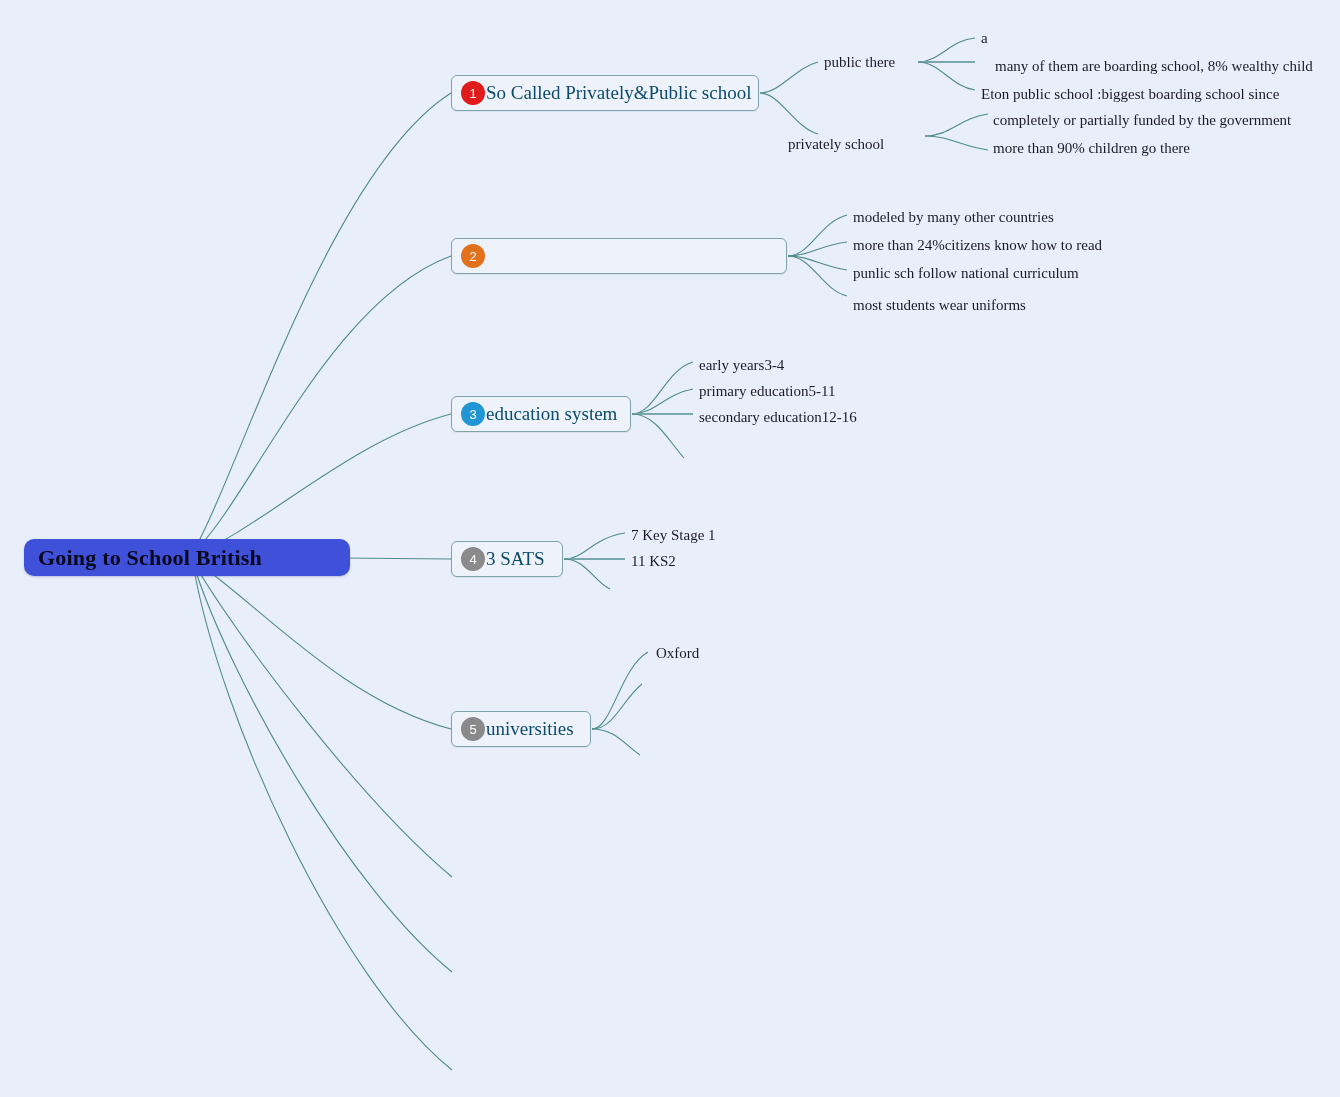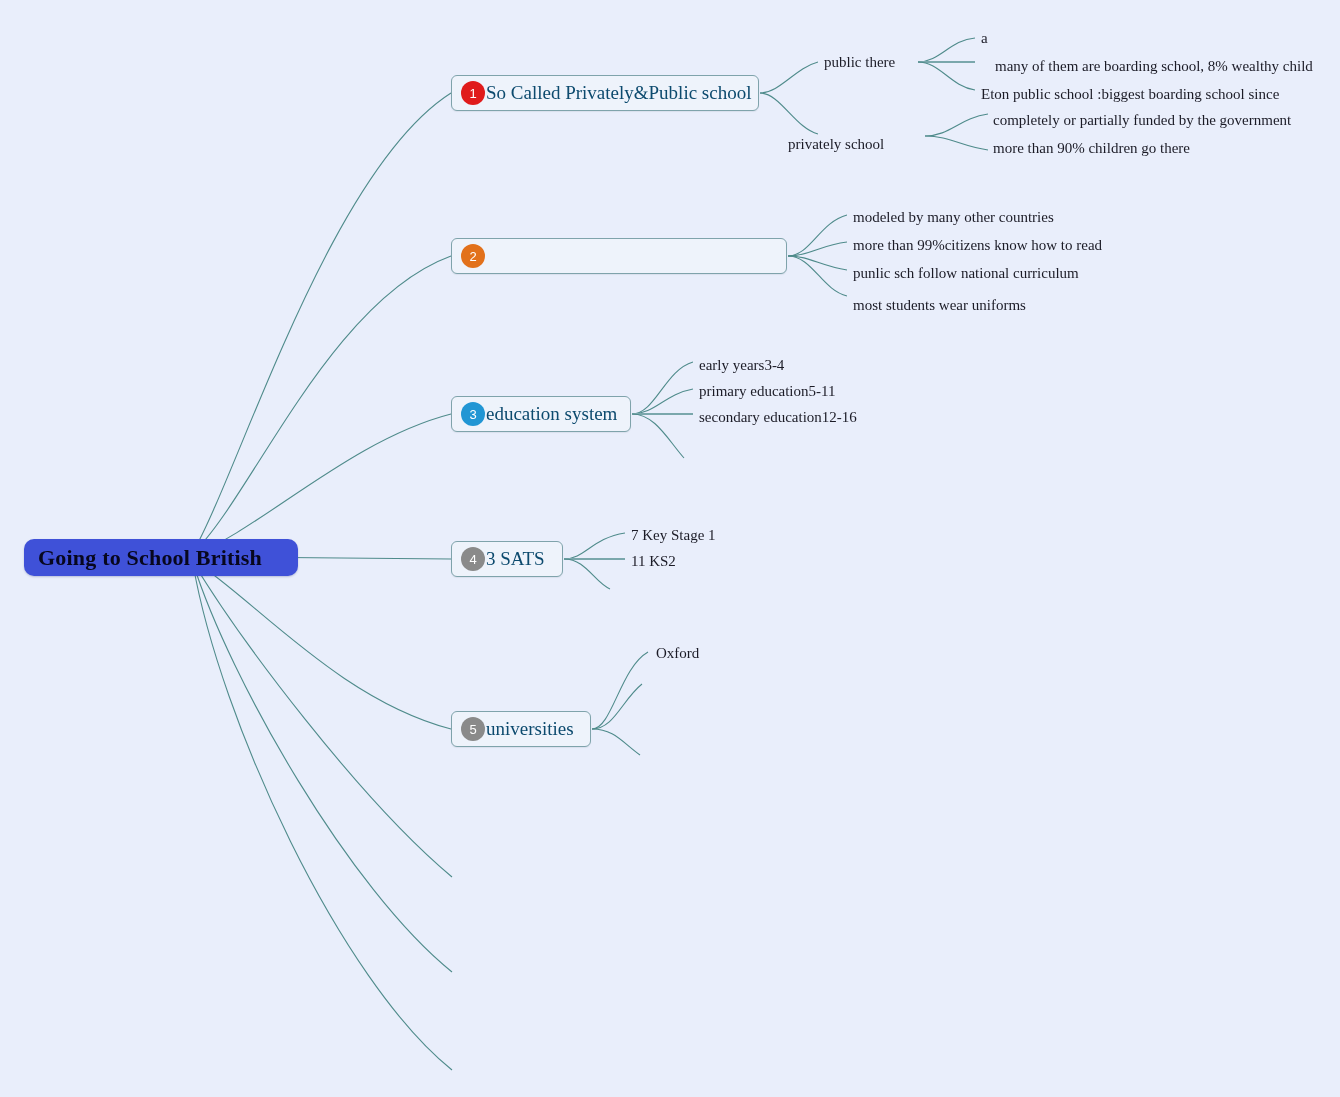--- a/index.html
+++ b/index.html
@@ -27,21 +27,21 @@
     top: 0;
     width: 1340px;
     height: 1097px;
     pointer-events: none;
   }
   
   .root-node {
     position: absolute;
     left: 24px;
     top: 539px;
-    width: 274px;
+    width: 326px;
     height: 37px;
     background: #3f51d8;
     border-radius: 10px;
     box-shadow: 0 1px 2px rgba(40,50,120,0.25);
     display: flex;
     align-items: center;
     box-sizing: border-box;
     padding-left: 14px;
   }
   .root-label {
@@ -159,21 +159,21 @@
   <div class="leaf lvl3" style="left:981px; top:94px; transform:translateY(-50%);">Eton public school :biggest boarding school since</div>
 
   <div class="leaf lvl3" style="left:993px; top:120px; transform:translateY(-50%);">completely or partially funded by the government</div>
   <div class="leaf lvl3" style="left:993px; top:148px; transform:translateY(-50%);">more than 90% children go there</div>
 
   <div class="branch-node" style="left:451px; top:238px; width:336px;">
     <span class="badge" style="background:#e2711b;">2</span>
   </div>
 
   <div class="leaf lvl2" style="left:853px; top:217px; transform:translateY(-50%);">modeled by many other countries</div>
-  <div class="leaf lvl2" style="left:853px; top:245px; transform:translateY(-50%);">more than 99%citizens know how to read</div>
+  <div class="leaf lvl2" style="left:853px; top:245px; transform:translateY(-50%);">more than 24%citizens know how to read</div>
   <div class="leaf lvl2" style="left:853px; top:273px; transform:translateY(-50%);">punlic sch follow national curriculum</div>
   <div class="leaf lvl2" style="left:853px; top:305px; transform:translateY(-50%);">most students wear uniforms</div>
 
   <div class="branch-node" style="left:451px; top:396px; width:180px;">
     <span class="badge" style="background:#2196d4;">3</span>
     <span class="branch-label">education system</span>
   </div>
 
   <div class="leaf lvl2" style="left:699px; top:365px; transform:translateY(-50%);">early years3-4</div>
   <div class="leaf lvl2" style="left:699px; top:391px; transform:translateY(-50%);">primary education5-11</div>

